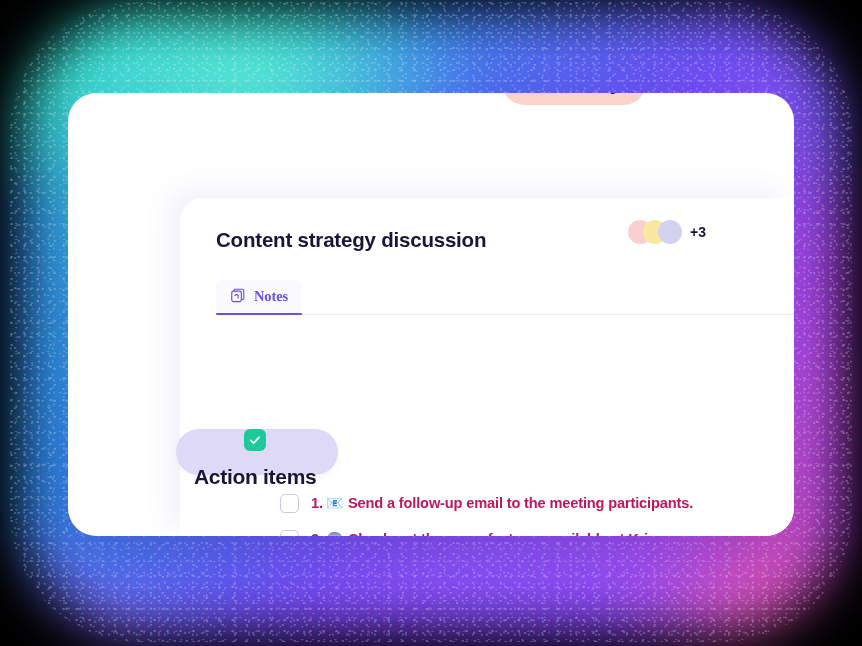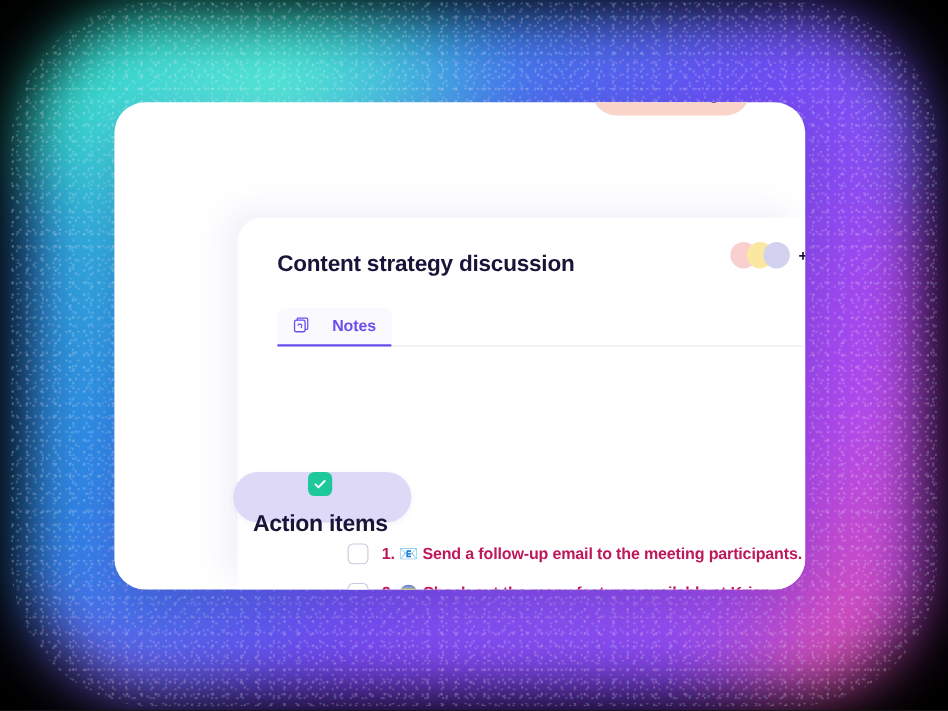--- a/index.html
+++ b/index.html
@@ -73,27 +73,26 @@
       radial-gradient(circle at 6% 66%, rgba(140,220,255,.85) 0 .9px, rgba(0,0,0,0) 1.4px);
     background-size: 13px 11px, 17px 15px, 11px 13px, 19px 17px, 15px 12px, 12px 16px, 16px 14px, 14px 13px;
     filter: blur(.3px);
   }
 
   
   .card {
     position: absolute;
     left: 68px;
     top: 93px;
-    width: 628px;
+    width: 726px;
     height: 443px;
     background: #ffffff;
     border-radius: 28px;
     box-shadow: 0 18px 48px rgba(40, 20, 90, .18);
     overflow: hidden;
-    margin-left: 36px;
   }
 
   
   .panel {
     position: absolute;
     left: 112px;
     top: 105px;
     right: 0;
     bottom: 0;
     background: #ffffff;
@@ -159,27 +158,27 @@
     display: flex;
     align-items: flex-end;
     margin-top: 28px;
     padding-left: 0;
     border-bottom: 1px solid #ececf3;
     position: relative;
   }
   .tab {
     display: flex;
     align-items: center;
-    gap: 20px;
+    gap: 8px;
     padding: 8px 14px 9px;
     cursor: pointer;
     position: relative;
     background: transparent;
     border: 0;
-    font-family: Liberation Sans, sans-serif;
+    font-family: Liberation Serif, serif;
   }
   .tab .tab-label {
     font-size: 14.5px;
     font-weight: 700;
     letter-spacing: -.1px;
     color: #1c1338;
   }
   .tab.active {
     background: #faf9fe;
     border-radius: 7px 7px 0 0;

